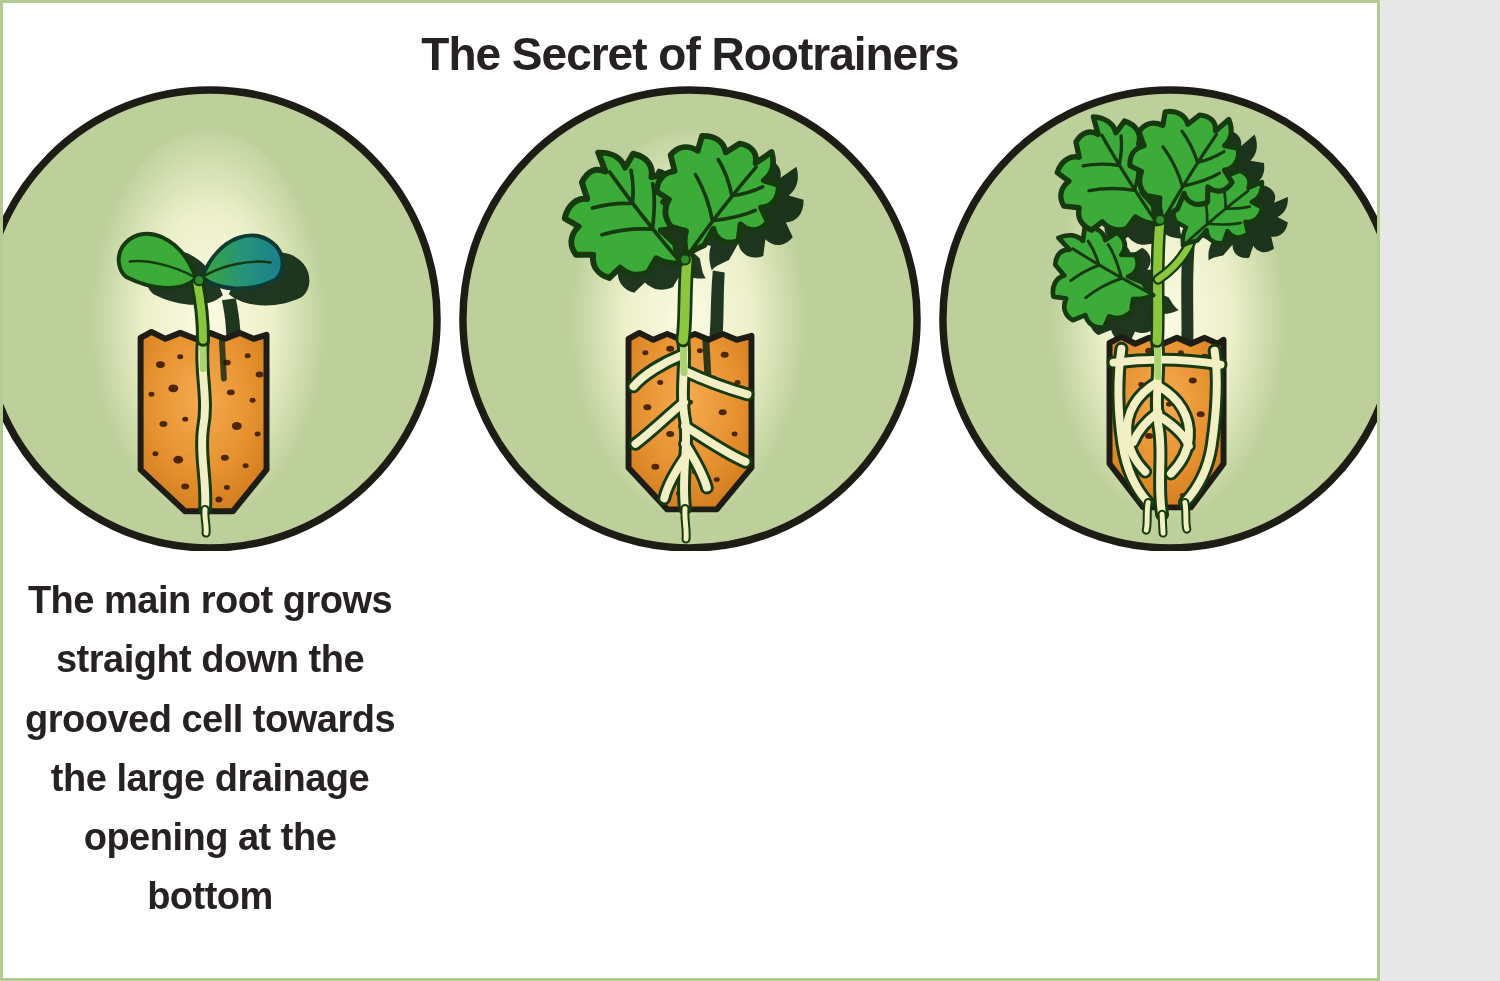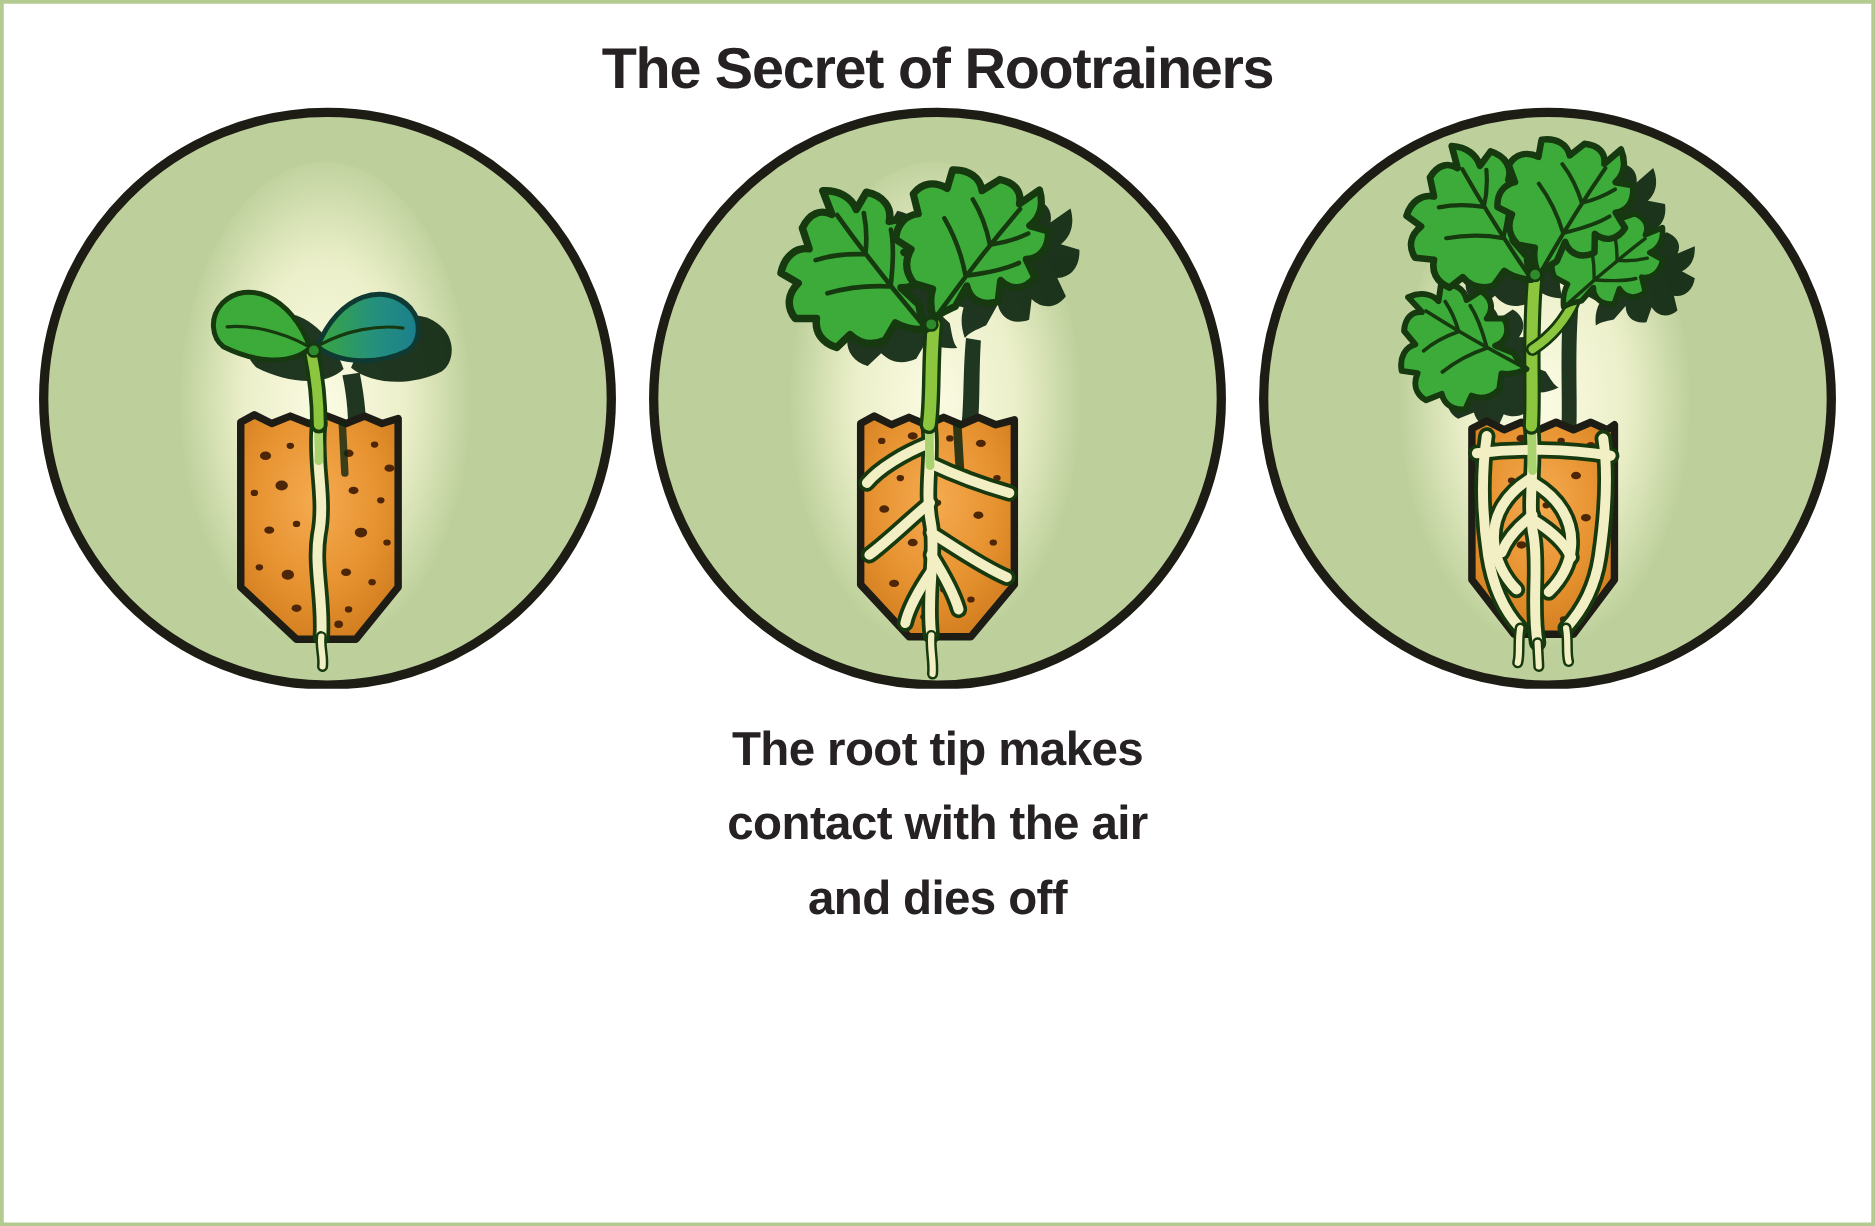--- a/index.html
+++ b/index.html
@@ -1,18 +1,18 @@
 <!DOCTYPE html>
 <html style="--background: #ffffff; --frame-border: #b3ca90; --ink: #1d1c15; --text: #262122; --circle-green: #bdd09b; --glow-yellow: #fafae1; --soil-orange: #e59330; --soil-speckle: #4d2507; --root-cream: #f1efc3; --root-green: #a9d36e; --leaf-green: #3cab3a; --leaf-teal: #1b7e8e; --stem-green: #8cc63f; --outline-dark-green: #16390f; --shadow-green: #0e2611;"><head>
 <meta charset="utf-8">
 <style>
   html,body{margin:0;padding:0;background:#e8e8e8;}
   .frame{
     position:relative;
-    width:1500px;height:981px;
+    width:1380px;height:981px;
     box-sizing:border-box;
     background:var(--background,#fff);
     border:3px solid var(--frame-border,#b3ca90);
     overflow:hidden;
     font-family:"Liberation Sans", sans-serif;
   }
   .title{
     margin:24px 0 0 0;
     text-align:center;
     font-size:46px;
@@ -141,20 +141,26 @@
         <g>
           <path class="stem-under" stroke-width="14" d="M228 257 C228 236 226 219 222 199"></path>
           <path class="stem-over" stroke-width="8" d="M228 257 C228 236 226 219 222 199"></path>
           <path class="leaf" d="M221 195 C206 153 170 139 150 159 C139 171 142 187 151 194 C175 206 205 210 221 195 Z"></path>
           <path class="vein" d="M218 193 C198 182 172 176 154 178"></path>
           <path class="leaf leaf-teal" d="M227 194 C244 151 282 141 302 163 C312 175 309 191 300 197 C276 209 244 208 227 194 Z"></path>
           <path class="vein" stroke="#0e3a33" d="M230 192 C250 181 276 176 296 179"></path>
           <circle class="bud" cx="224" cy="197" r="5"></circle>
         </g>
       </svg>
+      <figcaption class="caption">The main root grows
+straight down the
+grooved cell towards
+the large drainage
+opening at the
+bottom</figcaption>
     </figure>
 
     <figure class="stage">
       <svg class="stage-svg" viewBox="0 0 470 470">
         <ellipse class="circle-bg" cx="235" cy="236" rx="229" ry="231"></ellipse>
         <ellipse class="glow" cx="233" cy="245" rx="118" ry="200"></ellipse>
 
         <g class="shadow">
           <use href="#leafShape" transform="translate(251,195) rotate(-38) scale(1.5)"></use>
           <use href="#leafShape" transform="translate(257,187) rotate(38) scale(1.45)"></use>
@@ -213,23 +219,20 @@
             <use href="#leafShape" class="leaf"></use>
               <use href="#leafVeins" class="vein"></use>
           </g>
           <g transform="translate(232,172) rotate(38) scale(1.45)">
             <use href="#leafShape" class="leaf"></use>
               <use href="#leafVeins" class="vein"></use>
           </g>
           <circle class="bud" cx="230" cy="176" r="5"></circle>
         </g>
       </svg>
-      <figcaption class="caption">The root tip makes
-contact with the air
-and dies off</figcaption>
     </figure>
 
     <figure class="stage">
       <svg class="stage-svg" viewBox="0 0 470 470">
         <ellipse class="circle-bg" cx="235" cy="236" rx="229" ry="231"></ellipse>
         <ellipse class="glow" cx="233" cy="245" rx="118" ry="200"></ellipse>
 
         <g class="shadow">
           <use href="#leafShape" transform="translate(248,155) rotate(-32) scale(1.35)"></use>
           <use href="#leafShape" transform="translate(254,151) rotate(32) scale(1.3)"></use>

